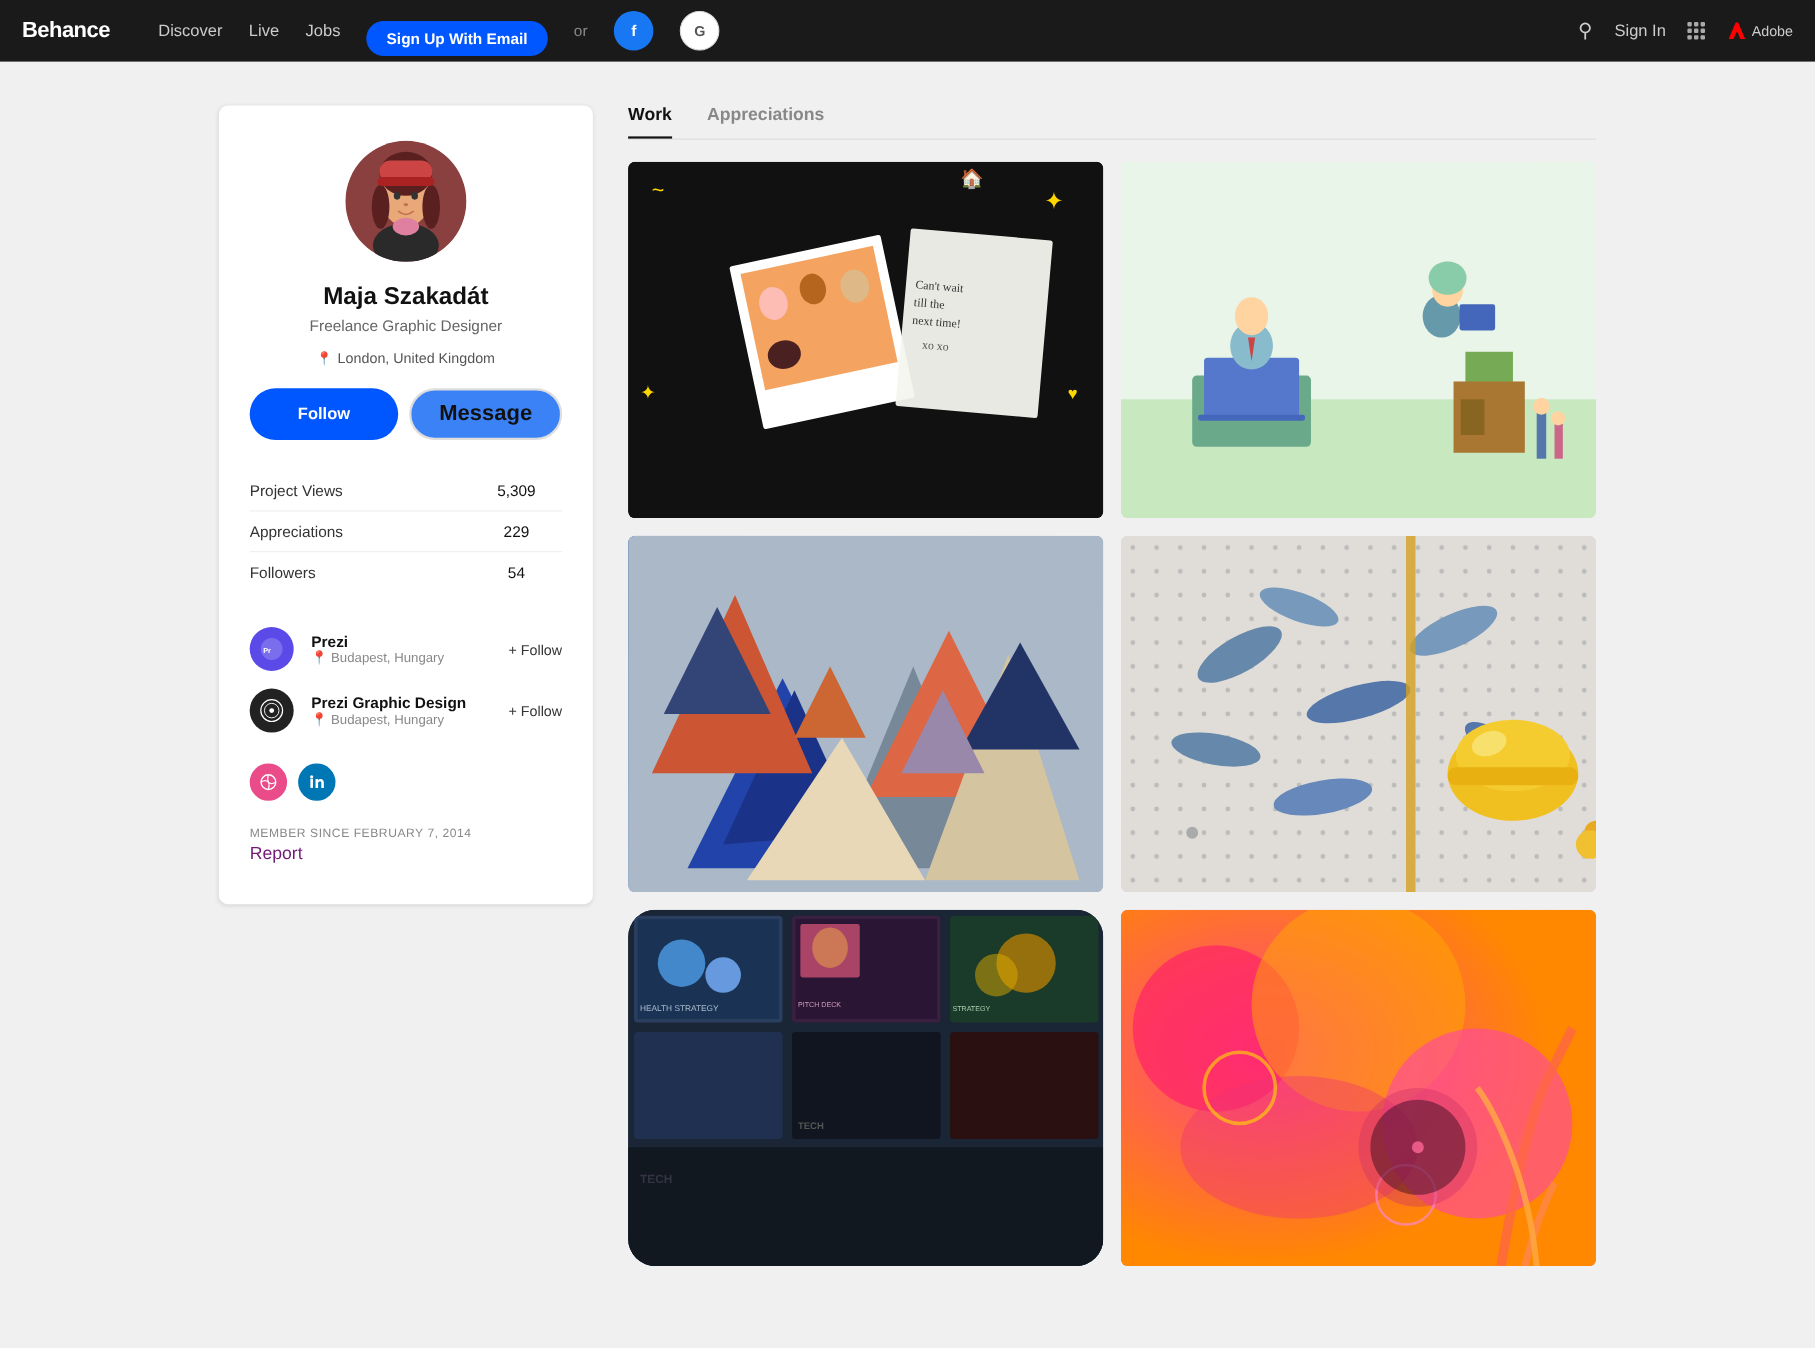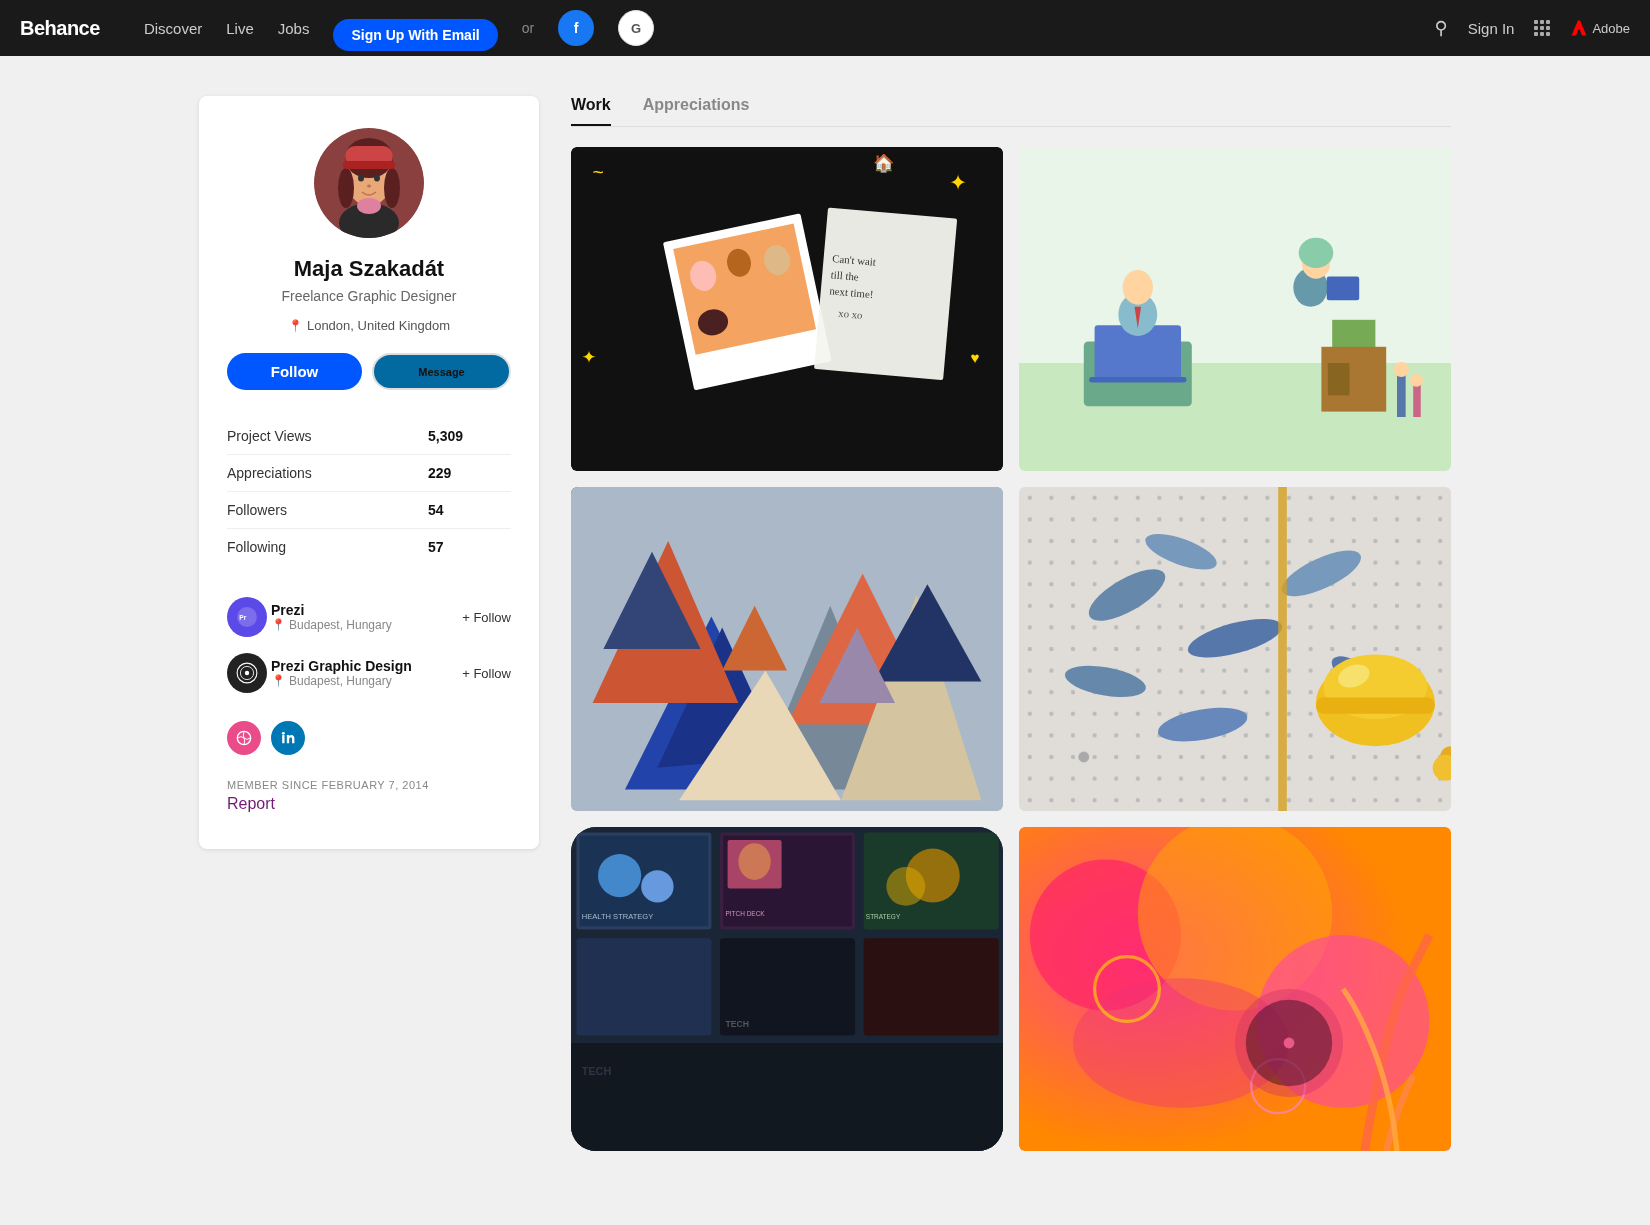--- a/index.html
+++ b/index.html
@@ -172,53 +172,53 @@
       color: white;
       border: none;
       border-radius: 24px;
       padding: 10px 0;
       font-size: 15px;
       font-weight: 600;
       cursor: pointer;
     }
     .btn-message {
       flex: 1;
-      background: #0369a1;
+      background: #3b82f6;
       color: #111;
       border: 2px solid #ddd;
       border-radius: 24px;
       padding: 10px 0;
-      font-size: 11px;
+      font-size: 20px;
       font-weight: 600;
       cursor: pointer;
     }
     .stats-table {
       width: 100%;
       border-collapse: collapse;
       margin-bottom: 24px;
     }
     .stats-table tr { border-bottom: 1px solid #eee; }
     .stats-table tr:last-child { border-bottom: none; }
     .stats-table td {
       padding: 10px 0;
       font-size: 14px;
       color: #333;
     }
     .stats-table td:last-child {
-      text-align: left;
-      font-weight: 700;
+      text-align: center;
+      font-weight: 400;
       color: #111;
     }
 
     
     .companies { margin-bottom: 20px; }
     .company-item {
       display: flex;
       align-items: center;
-      gap: 4px;
+      gap: 16px;
       padding: 8px 0;
     }
     .company-logo {
       width: 40px;
       height: 40px;
       border-radius: 50%;
       display: flex;
       align-items: center;
       justify-content: center;
       font-size: 11px;
@@ -458,24 +458,20 @@
             <td>5,309</td>
           </tr>
           <tr>
             <td>Appreciations</td>
             <td>229</td>
           </tr>
           <tr>
             <td>Followers</td>
             <td>54</td>
           </tr>
-          <tr>
-            <td>Following</td>
-            <td>57</td>
-          </tr>
         </tbody>
     </table>
 
     <div class="companies" id="companies-list">
         <div class="company-item">
       <div class="company-logo logo-prezi">
         <svg width="22" height="22" viewBox="0 0 40 40">
               <circle cx="20" cy="20" r="18" fill="white" opacity="0.2"></circle>
               <text x="6" y="26" font-size="12" fill="white" font-weight="bold">Pr</text>
             </svg>

